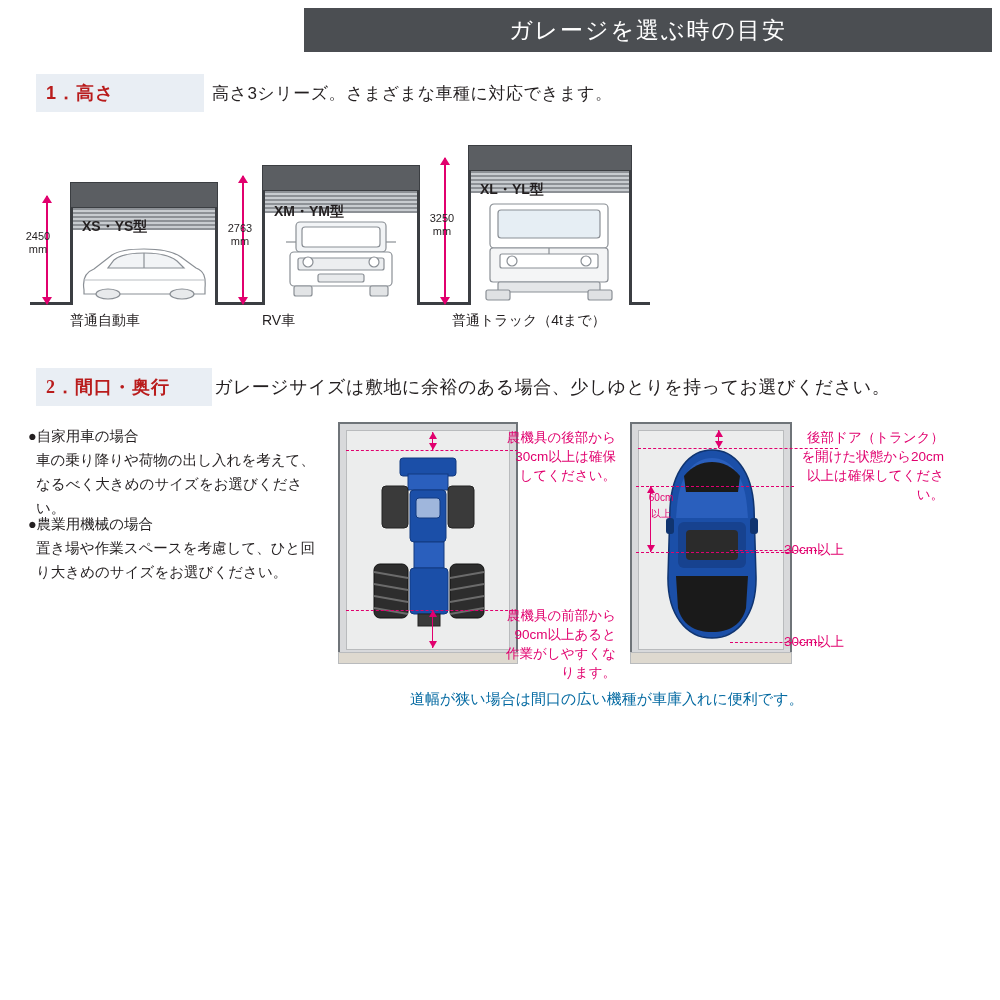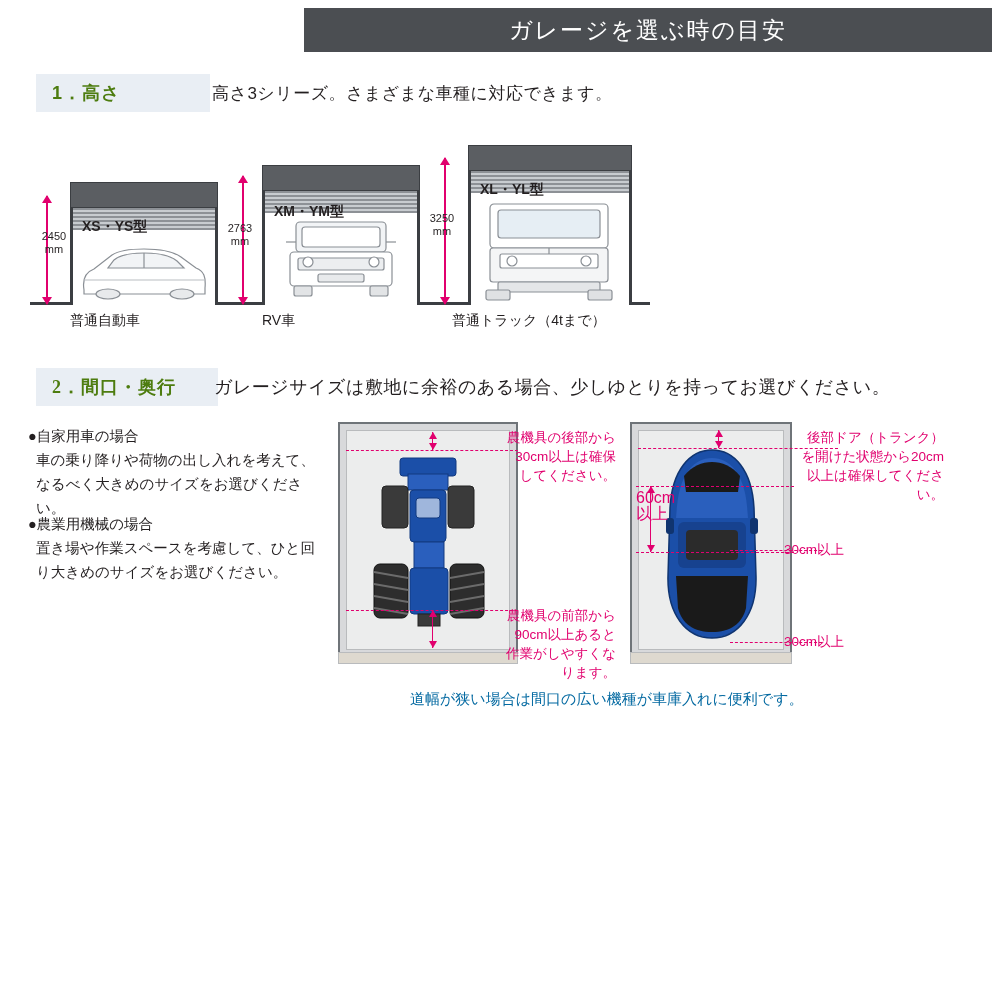--- a/index.html
+++ b/index.html
@@ -37,25 +37,25 @@
     font-size: 23px;
     letter-spacing: 2px;
   }
 
   
   .sec-label {
     position: absolute;
     background: #e9eef4;
     display: flex;
     align-items: center;
-    padding-left: 16px;
+    padding-left: 10px;
     font-size: 18px;
     font-weight: bold;
     letter-spacing: 1px;
-    color: #4d7c0f;
+    color: #b91c1c;
   }
   #sec1-label { left: 36px; top: 74px; width: 158px; height: 38px; }
   #sec2-label { left: 36px; top: 368px; width: 166px; height: 38px; font-family: Liberation Serif, serif; }
 
   .sec-desc {
     position: absolute;
     font-size: 17px;
     letter-spacing: 0.5px;
   }
   #sec1-desc { left: 212px; top: 82px; }
@@ -135,21 +135,21 @@
   .dim::after { bottom: -1px; border-top: 8px solid #e1006e; }
   .dim-label {
     position: absolute;
     font-size: 11px;
     line-height: 13px;
     text-align: center;
     color: #231f20;
     white-space: nowrap;
   }
   #dim1 { left: 46px; top: 196px; height: 108px; }
-  #dim1-label { left: 32px; top: 230px; width: 44px; }
+  #dim1-label { left: 16px; top: 230px; width: 44px; }
   #dim2 { left: 242px; top: 176px; height: 128px; }
   #dim2-label { left: 218px; top: 222px; width: 44px; }
   #dim3 { left: 444px; top: 158px; height: 146px; }
   #dim3-label { left: 420px; top: 212px; width: 44px; }
 
   .veh-caption {
     position: absolute;
     top: 312px;
     font-size: 14px;
     white-space: nowrap;
@@ -415,21 +415,21 @@
     <div class="pink-dash-h" style="left:6px; top:64px; width:158px;"></div>
     <div class="pink-dash-h" style="left:6px; top:130px; width:158px;"></div>
     <div class="pink-arrow-v" style="left:20px; top:64px; height:66px;"></div>
 
     <div class="pink-dash-h" style="left:100px; top:128px; width:92px;"></div>
     <div class="pink-dash-h" style="left:100px; top:220px; width:92px;"></div>
   </div>
 
   <div class="note" style="left:796px; top:428px; width:148px;">後部ドア（トランク）を開けた状態から20cm以上は確保してください。</div>
 
-  <div class="pink-text" style="left:636px; top:490px; width:50px; font-size:16px;">
+  <div class="pink-text" style="left:636px; top:490px; width:50px; text-align:center; font-size:10px;">
     <span>60cm</span><br><span>以上</span>
   </div>
 
   <div class="note" style="left:784px; top:540px; white-space:nowrap;">30cm以上</div>
   <div class="note" style="left:784px; top:632px; white-space:nowrap;">30cm以上</div>
 
   <div class="bottom-note">道幅が狭い場合は間口の広い機種が車庫入れに便利です。</div>
 
 </div>
 

